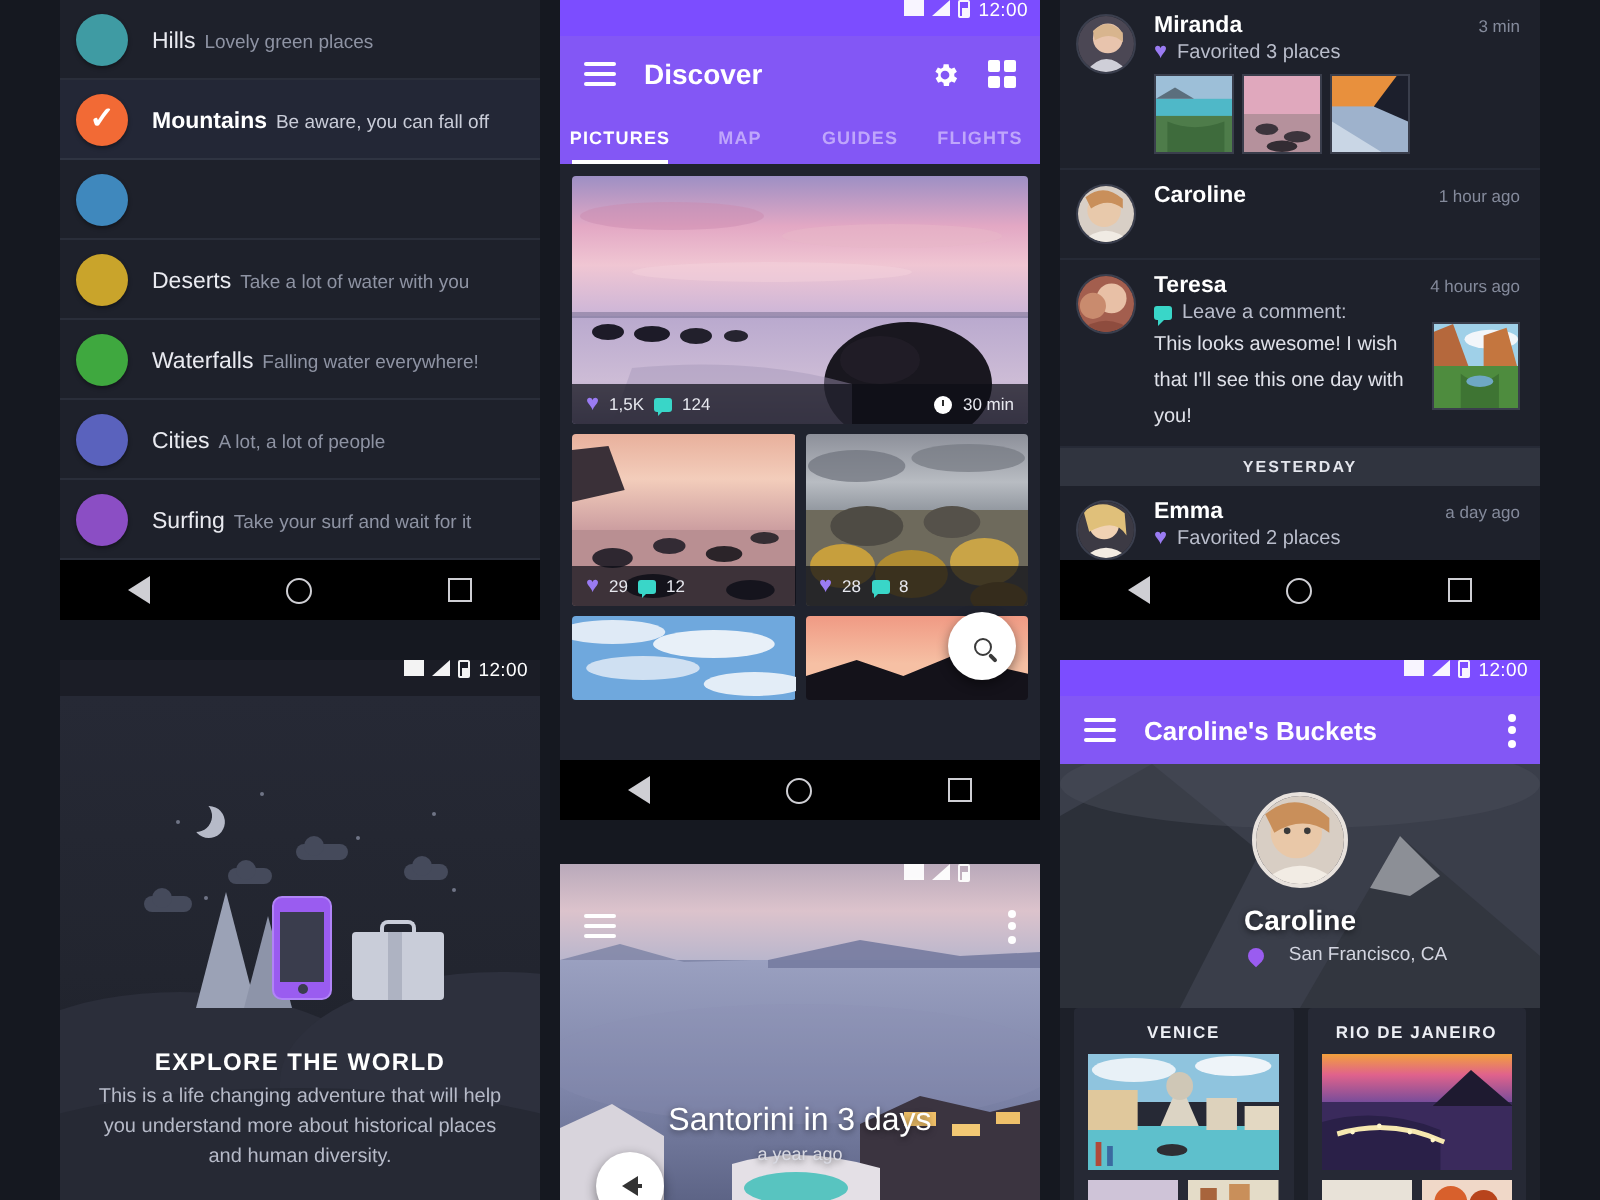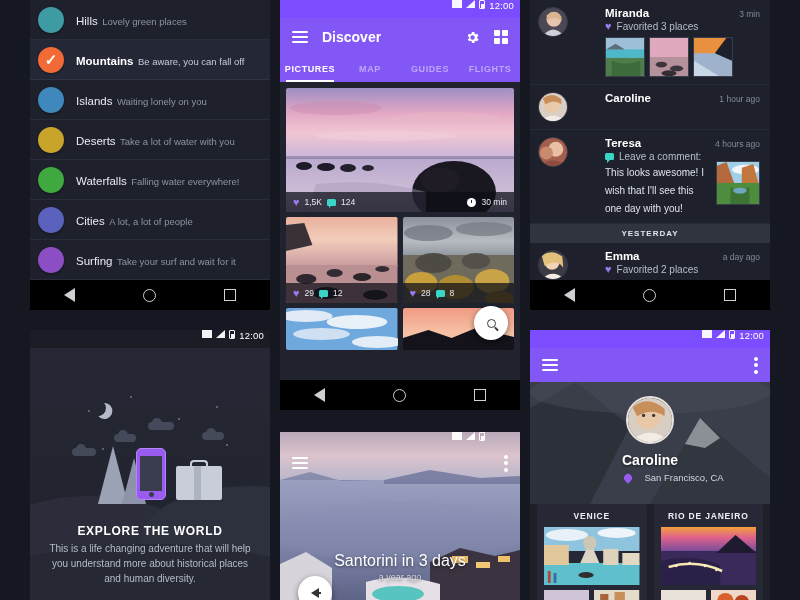--- a/index.html
+++ b/index.html
@@ -89,21 +89,21 @@
   .mag { width:9px;height:9px;border:1.8px solid #3a3a3a;border-radius:50%; position:relative; }
   .mag:after{content:"";position:absolute;right:-4px;bottom:-3px;width:5px;height:1.8px;background:#3a3a3a;
              transform:rotate(45deg);border-radius:1px;}
 
   
   #panel-activity { left:530px; top:0; width:240px; height:310px; background:#1e212b; }
   .act-list { position:absolute; inset:0 0 30px 0; }
   .act-item { display:flex; padding:7px 10px 7px 8px; border-bottom:1px solid #262a36; }
   .avatar { width:30px;height:30px;border-radius:50%;flex:0 0 30px;margin-right:9px;
             border:1.5px solid #3b3f4e; overflow:hidden; }
-  .act-main { flex:1; min-width:0;margin-left:28px; }
+  .act-main { flex:1; min-width:0; }
   .act-head { display:flex; align-items:baseline; }
   .act-name { font-size:11.5px; font-weight:bold; color:#fff; flex:1; }
   .act-time { font-size:8.5px; color:#848a9b; white-space:nowrap; margin-left:6px; }
   .act-action { font-size:10px; color:#b9bdcb; display:flex; align-items:center; gap:5px; margin-top:2px; }
   .verify { width:10px;height:10px;border-radius:50%;background:#2e9ff0; position:relative; flex:0 0 10px;}
   .verify:after{content:"✓";position:absolute;inset:0;color:#fff;font-size:7px;line-height:10px;text-align:center;}
   .act-thumbs { display:flex; gap:4px; margin-top:5px; }
   .thumb { width:40px;height:40px;border:1px solid #3a3e4c; }
   .act-comment { font-size:10px; color:#dfe1e9; line-height:1.35; margin-top:1px; }
   .act-row-comment { display:flex; }
@@ -199,24 +199,20 @@
           <span class="cat-check">✓</span>
         </span>
         <span class="cat-txt">
           <span class="cat-title">Mountains</span>
           <span class="cat-sub">Be aware, you can fall off</span>
         </span>
       </div>
 
       <div class="cat-row">
         <span class="cat-dot" style="background:#3f88bd"></span>
-        <span class="cat-txt">
-          <span class="cat-title">Islands</span>
-          <span class="cat-sub">Waiting lonely on you</span>
-        </span>
       </div>
 
       <div class="cat-row">
         <span class="cat-dot" style="background:#c9a42b"></span>
         <span class="cat-txt">
           <span class="cat-title">Deserts</span>
           <span class="cat-sub">Take a lot of water with you</span>
         </span>
       </div>
 
@@ -667,20 +663,21 @@
       <span class="sb-bat"></span>
       <span class="sb-time">12:00</span>
     </div>
 
     <div class="bk-appbar">
       <span class="ham">
           <i></i>
           <i></i>
           <i></i>
         </span>
+      <span class="bk-title">Caroline's Buckets</span>
       <span class="dots">
           <i></i>
           <i></i>
           <i></i>
         </span>
     </div>
 
     <div class="bk-hero">
       <svg viewBox="0 0 240 122" preserveAspectRatio="none" style="position:absolute;inset:0;width:100%;height:100%">
         <rect width="240" height="122" fill="#3a3e4a"></rect>

